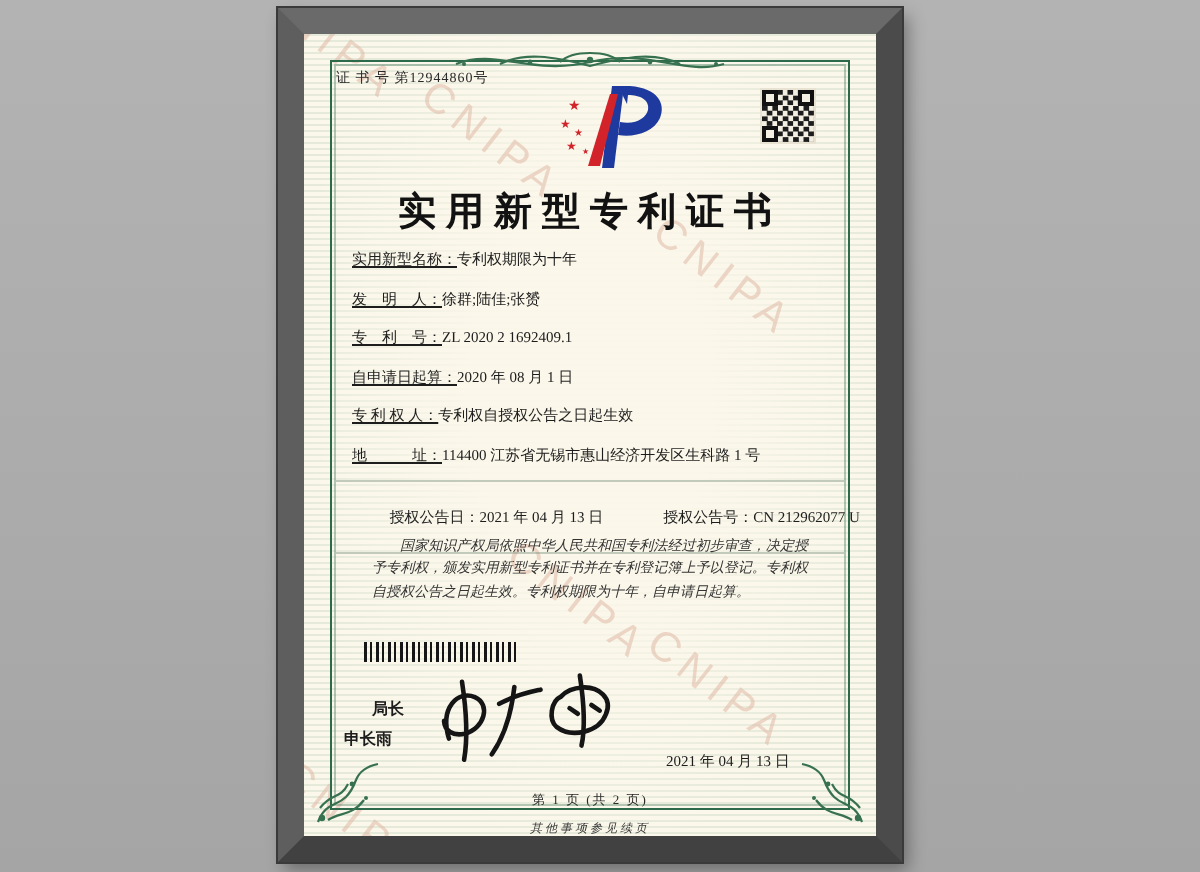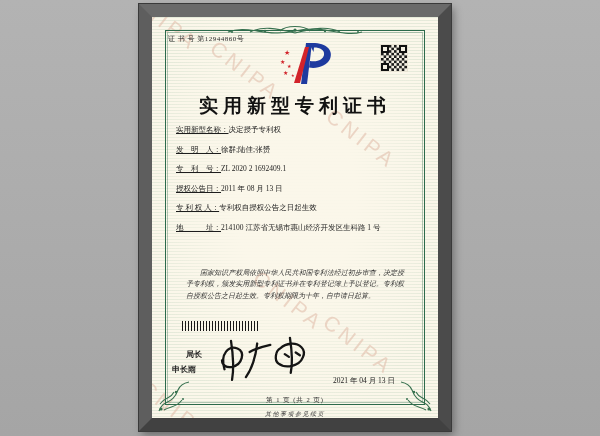--- a/index.html
+++ b/index.html
@@ -126,28 +126,31 @@
 
         <div class="qr">
             <i class="f1"></i>
             <i class="f2"></i>
             <i class="f3"></i>
           </div>
 
         <div class="title">实用新型专利证书</div>
 
         <div class="fields">
-          <div class="frow"><span class="flabel">实用新型名称：</span><span>决定授予专利权</span></div>
+          <div class="frow"><span class="flabel">实用新型名称：</span><span>专利权期限为十年</span></div>
           <div class="frow"><span class="flabel">发　明　人：</span><span>徐群;陆佳;张赟</span></div>
           <div class="frow"><span class="flabel">专　利　号：</span><span>ZL 2020 2 1692409.1</span></div>
-          <div class="frow"><span class="flabel">授权公告日：</span><span>2011 年 08 月 13 日</span></div>
+          <div class="frow"><span class="flabel">自申请日起算：</span><span>2020 年 08 月 1 日</span></div>
           <div class="frow"><span class="flabel">专 利 权 人：</span><span>专利权自授权公告之日起生效</span></div>
-          <div class="frow"><span class="flabel">地　　　址：</span><span>214100 江苏省无锡市惠山经济开发区生科路 1 号</span></div>
+          <div class="frow"><span class="flabel">地　　　址：</span><span>114400 江苏省无锡市惠山经济开发区生科路 1 号</span></div>
         </div>
 
+        <div class="grant-row">
+          <span>授权公告日：</span><span>2021 年 04 月 13 日</span><span class="grant-gap"></span><span>授权公告号：</span><span>CN 212962077 U</span>
+        </div>
 
         <div class="paras">
           <p>国家知识产权局依照中华人民共和国专利法经过初步审查，决定授予专利权，颁发实用新型专利证书并在专利登记簿上予以登记。专利权自授权公告之日起生效。专利权期限为十年，自申请日起算。</p>
         </div>
 
         <div class="barcode"></div>
 
         <div class="director-label">局长</div>
         <div class="director-name">申长雨</div>
 

